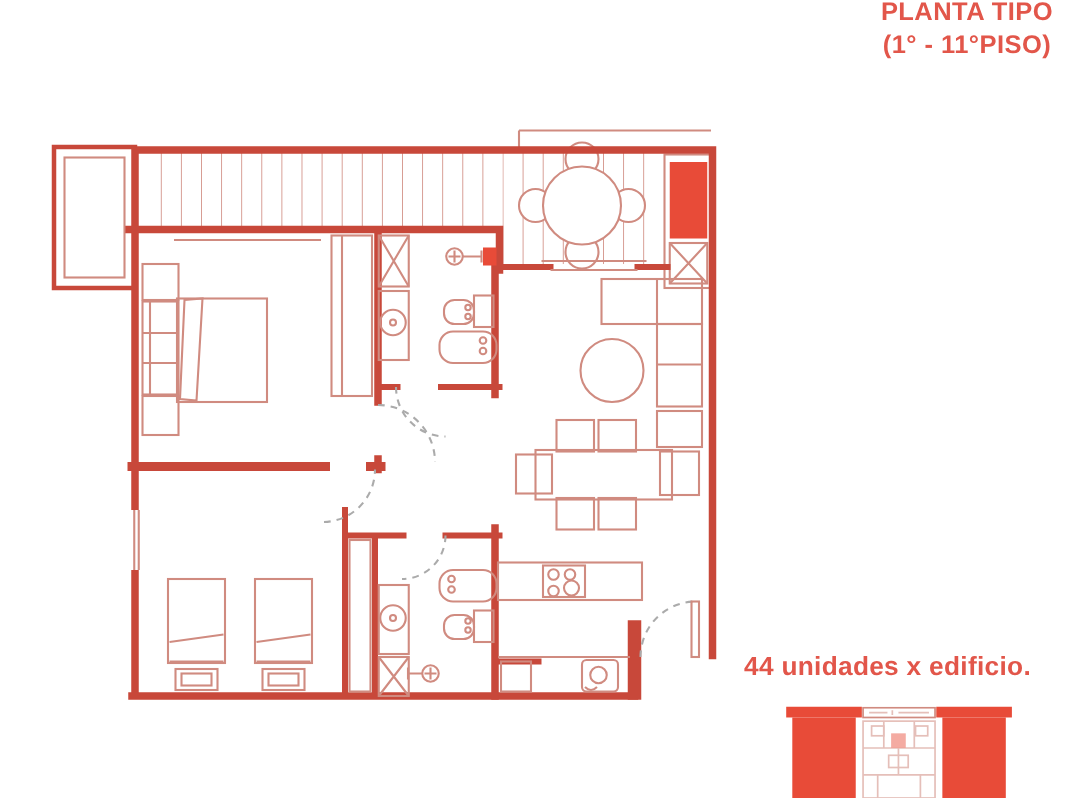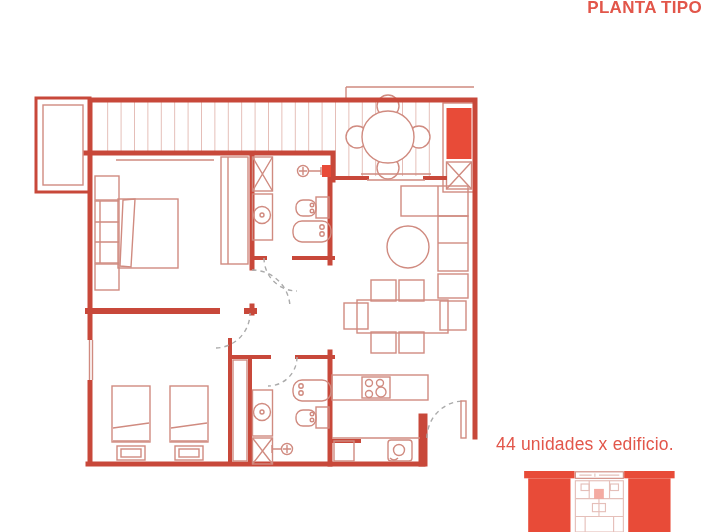--- a/index.html
+++ b/index.html
@@ -4,21 +4,21 @@
 <style>
   html,body{margin:0;padding:0;background:#ffffff;}
   body{width:720px;height:532px;position:relative;overflow:hidden;
        font-family:"Liberation Sans",sans-serif;}
   .plan-svg{position:absolute;left:0;top:0;}
   .keyplan-svg{position:absolute;left:505px;top:471px;}
   .title{position:absolute;top:-3px;right:18px;text-align:center;
          color:var(--accent-red,#e2564a);font-weight:bold;font-size:17px;
          line-height:1.3;letter-spacing:.3px;}
   .caption{position:absolute;left:496px;top:434px;
-           color:var(--accent-red,#e2564a);font-weight:normal;font-size:17.5px;
+           color:var(--accent-red,#e2564a);font-weight:bold;font-size:17.5px;
            letter-spacing:.2px;}
   
   .wall{fill:none;stroke:var(--wall-red,#c8483a);stroke-width:5;stroke-linecap:square;}
   .w3{stroke-width:3;} .w4{stroke-width:4;} .w6{stroke-width:6;} .w9{stroke-width:9;}
   .thin{fill:none;stroke:var(--furniture-red,#d08b80);stroke-width:1.4;}
   .thinw{fill:#ffffff;stroke:var(--furniture-red,#d08b80);stroke-width:1.4;}
   .hatch{stroke:var(--furniture-red,#d08b80);stroke-width:1.1;}
   .fillred{fill:var(--fill-red,#e84b38);stroke:none;}
   .dash{fill:none;stroke:var(--door-dash-gray,#ababab);stroke-width:1.4;stroke-dasharray:4.5 4;}
   .white{fill:#ffffff;stroke:none;}
@@ -225,14 +225,15 @@
       <rect class="fillred" x="86" y="22" width="12" height="12" opacity="0.85"></rect>
       <rect class="thin" x="70" y="16" width="10" height="8"></rect>
       <rect class="thin" x="106" y="16" width="10" height="8"></rect>
       <rect class="thin" x="84" y="40" width="16" height="10"></rect>
     </g>
   </g>
 </svg>
 
 <div class="title">
   <div>PLANTA TIPO</div>
+  <div>(1° - 11°PISO)</div>
 </div>
 <div class="caption">44 unidades x edificio.</div>
 
 </body></html>

